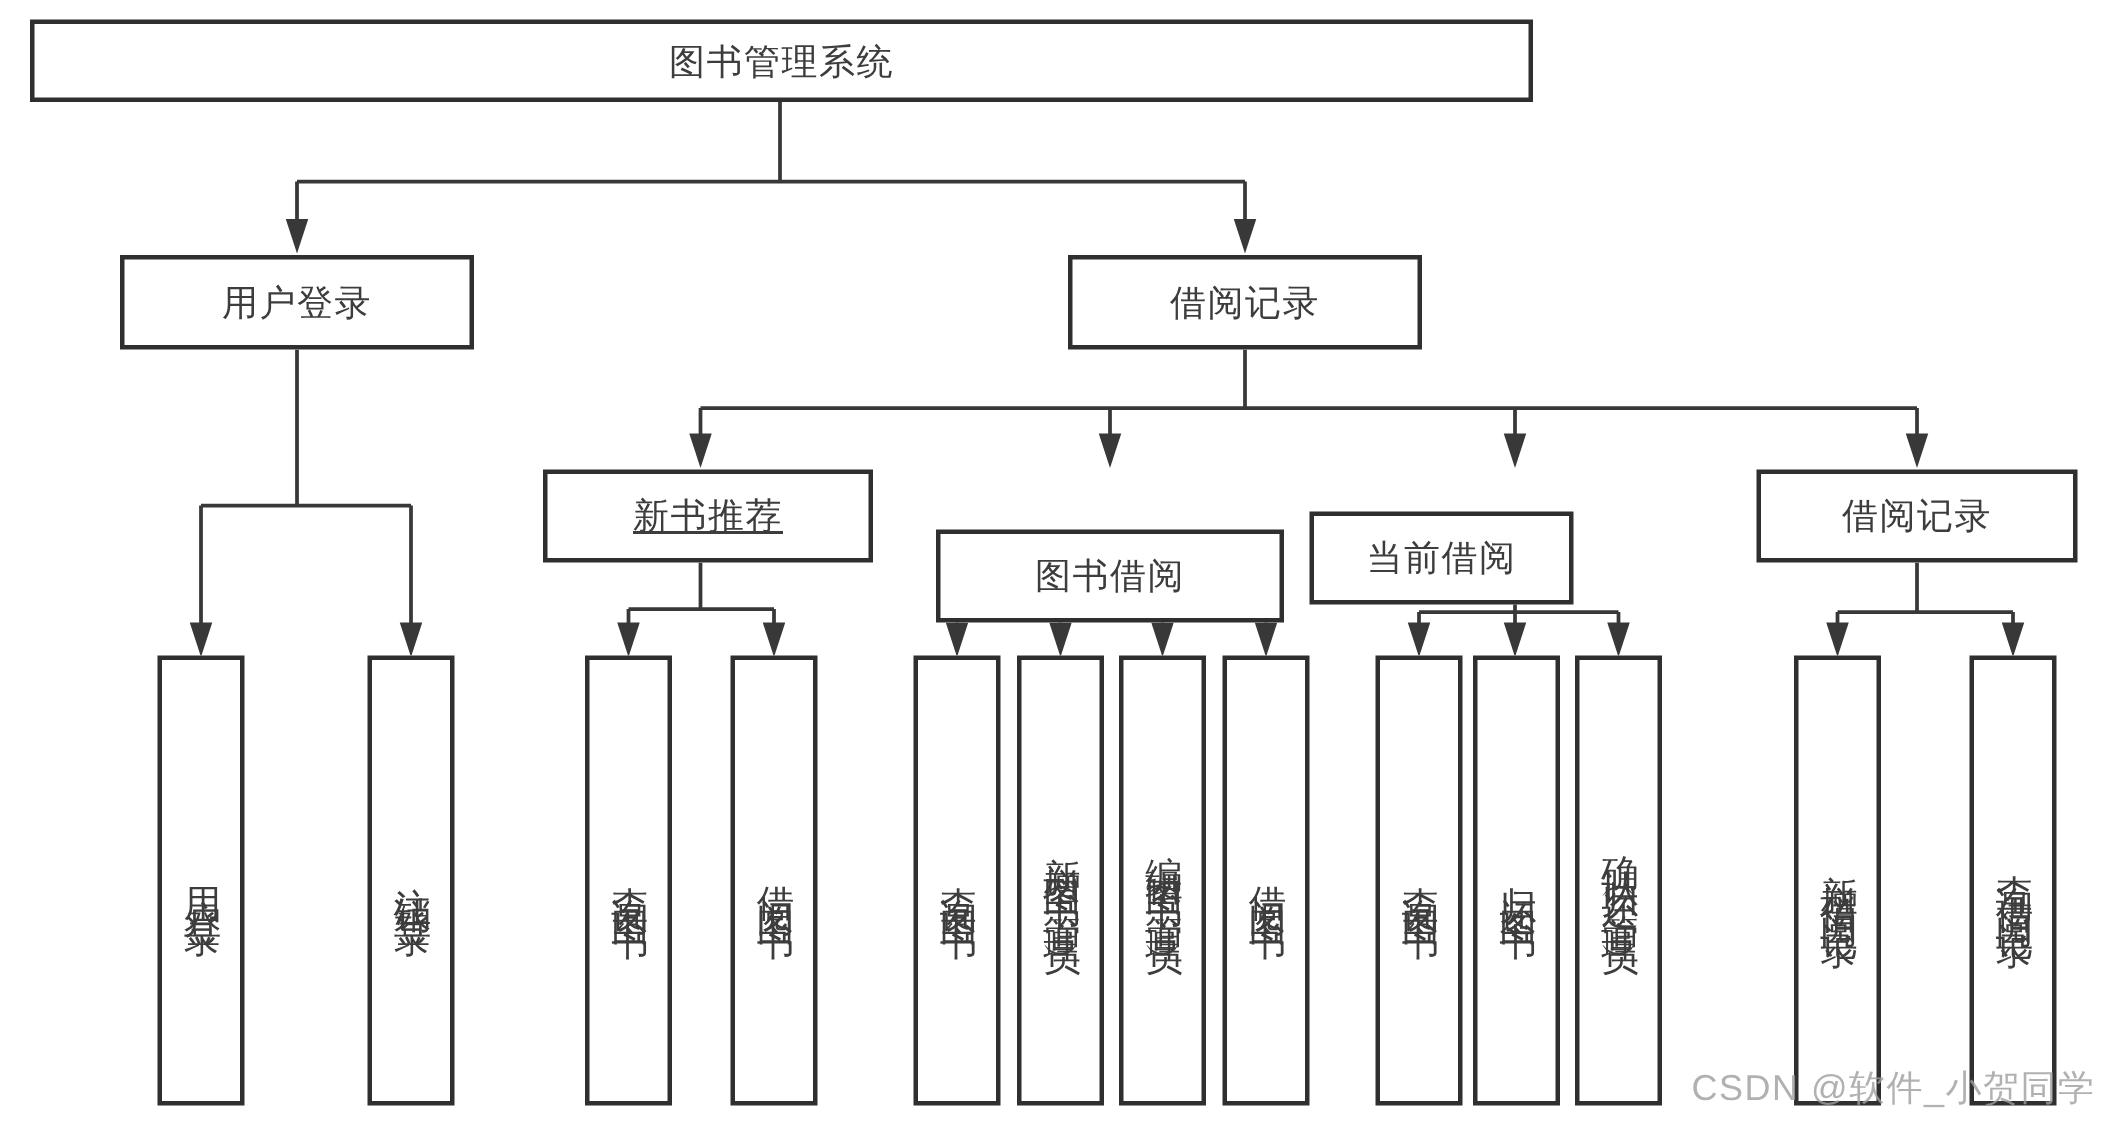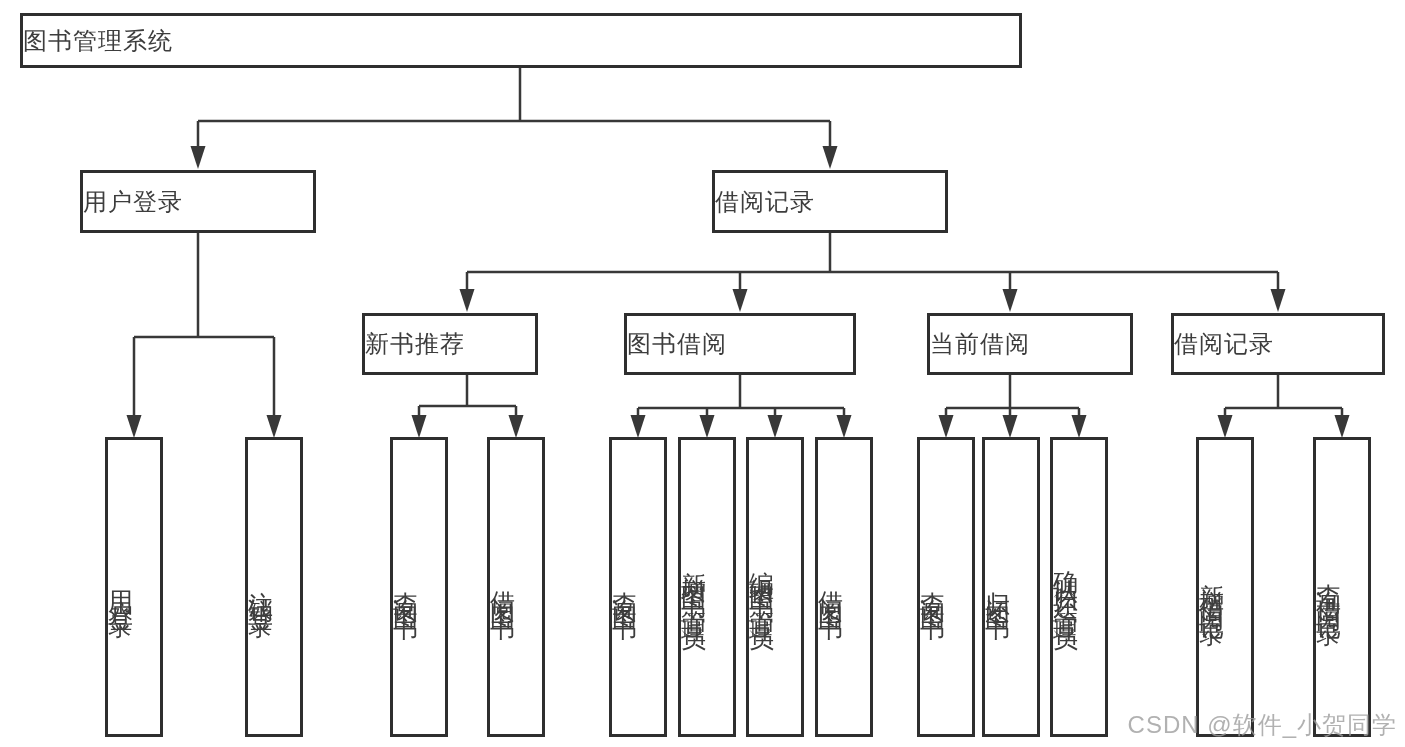--- a/index.html
+++ b/index.html
@@ -18,43 +18,43 @@
     z-index: 1;
   }
   .node {
     position: absolute;
     box-sizing: border-box;
     border: 3px solid #2f2f2f;
     background: #ffffff;
     color: #3d3d3d;
     display: flex;
     align-items: center;
-    justify-content: flex-start;
+    justify-content: center;
     z-index: 2;
   }
   .hlabel {
     font-size: 24px;
     letter-spacing: 1px;
     white-space: nowrap;
   }
   .vnode .vlabel {
     writing-mode: vertical-rl;
     text-orientation: mixed;
     font-size: 25px;
     letter-spacing: 8px;
     line-height: 1;
     white-space: nowrap;
   }
   .root  { left: 20px;  top: 13px;  width: 1002px; height: 55px; }
   .lvl2a { left: 80px;  top: 170px; width: 236px;  height: 63px; }
   .lvl2b { left: 712px; top: 170px; width: 236px;  height: 63px; }
   .lvl3  { top: 313px; height: 62px; }
-  .l3a { left: 362px;  width: 176px; }
-  .l3b { left: 624px;  width: 232px; }
-  .l3c { left: 927px;  width: 206px; }
+  .l3a { left: 362px;  width: 220px; text-decoration: underline; }
+  .l3b { left: 624px;  width: 232px; margin-top: 40px; }
+  .l3c { left: 873px;  width: 176px; margin-top: 28px; }
   .l3d { left: 1171px; width: 214px; }
   .leaf { top: 437px; width: 58px; height: 300px; }
   .lf-ul1 { left: 105px; }
   .lf-ul2 { left: 245px; }
   .lf-nr1 { left: 390px; }
   .lf-nr2 { left: 487px; }
   .lf-bb1 { left: 609px; }
   .lf-bb2 { left: 678px; }
   .lf-bb3 { left: 746px; }
   .lf-bb4 { left: 815px; }

